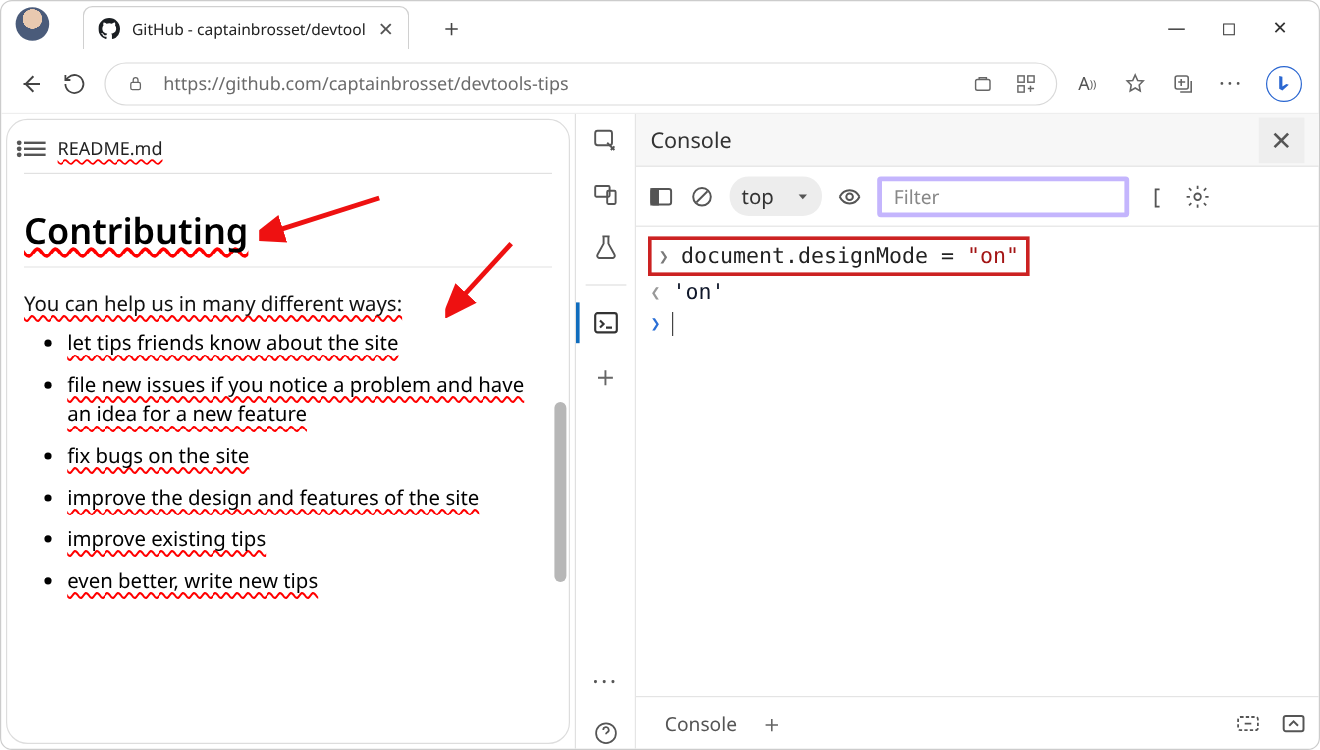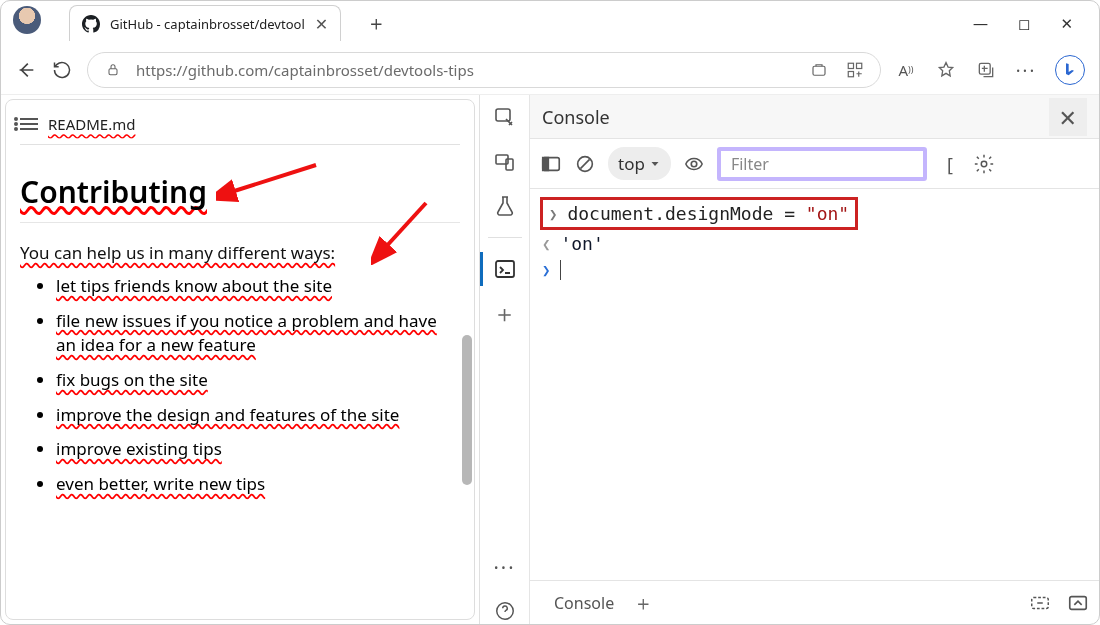--- a/index.html
+++ b/index.html
@@ -20,21 +20,21 @@
   .addrbar { height: 50px; display: flex; align-items: center; gap: 14px; padding: 0 14px; border-bottom: 1px solid #eee; }
   .ic { width: 22px; height: 22px; display:inline-flex; align-items:center; justify-content:center; color:#555; }
   .addr { flex: 1; height: 36px; border: 1px solid #d9d9d9; border-radius: 20px; display: flex; align-items: center; padding: 0 14px; gap: 12px; font-size: 15px; color: #6b6b6b; }
   .addr .host { color: #6b6b6b; }
   .addr-right { margin-left: auto; display: flex; gap: 14px; align-items:center; }
   .rightbar { display: flex; gap: 18px; align-items: center; }
   .bing { width: 30px; height: 30px; border-radius: 50%; border: 1.5px solid #2b67d1; display:flex; align-items:center; justify-content:center; }
 
   
   .content { display: flex; height: calc(625px - 44px - 50px - 2px); }
-  .page { width: 470px; position: relative; background:#fff; padding: 8px 14px 12px 14px; border: 1px solid #ddd; border-radius: 8px; margin: 4px; overflow:hidden; }
+  .page { width: 470px; position: relative; background:#fff; padding: 8px 14px 12px 14px; border: 1px solid #ddd; border-radius: 18px; margin: 4px; overflow:hidden; }
   .page-scroll { position:absolute; right:0; top:30px; bottom:10px; width:14px; }
   .page-scroll .thumb { position:absolute; top:205px; width:10px; left:2px; height:150px; background:#b7b7b7; border-radius:5px; }
 
   .file-row { display:flex; align-items:center; gap:10px; padding: 6px 0 10px 0; border-bottom:1px solid #e1e1e1; }
   .hamburger { display:flex; flex-direction:column; gap:3px; width:18px; }
   .hamburger i { display:block; height:2px; background:#555; position:relative; }
   .hamburger i::before { content:""; position:absolute; left:-6px; top:0; width:4px; height:4px; border-radius:50%; background:#555; transform:translateY(-1px); }
   .filename { font-size: 15px; color:#222; }
   .heading { font-size: 30px; font-weight: 600; margin: 26px 0 10px 0; border-bottom: 1px solid #e6e6e6; padding-bottom: 10px; }
   .para { font-size: 17px; color:#111; margin: 18px 0 8px 0; }
@@ -52,21 +52,21 @@
   .dt-rail .ic { width:26px; height:26px; color:#555; }
   .dt-rail .active { position:relative; }
   .dt-rail .active::before { content:""; position:absolute; left:-12px; top:-4px; bottom:-4px; width:3px; background:#0f6cbd; }
   .dt-rail .spacer { flex:1; }
 
   .dt-main { flex:1; display:flex; flex-direction:column; min-width:0; }
   .dt-header { height:44px; display:flex; align-items:center; padding:0 12px; border-bottom:1px solid #e4e4e4; background:#f7f7f7; }
   .dt-header .title { font-size:18px; color:#333; }
   .dt-header .close { margin-left:auto; font-size:22px; color:#555; padding:4px 10px; background:#eee; }
   .dt-toolbar { height:50px; display:flex; align-items:center; gap:12px; padding:0 10px; border-bottom:1px solid #e4e4e4; }
-  .dt-toolbar .context { background:#ededed; padding:5px 10px; border-radius:16px; display:flex; align-items:center; gap:4px; font-size:17px; color:#333; }
+  .dt-toolbar .context { background:#ededed; padding:5px 10px; border-radius:16px; display:flex; align-items:center; gap:18px; font-size:17px; color:#333; }
   .dt-toolbar .filter { flex:1; max-width: 210px; height:34px; border:4px solid #c4b5fd; border-radius:3px; padding:0 10px; font-size:16px; color:#888; display:flex; align-items:center; }
   .dt-body { flex:1; padding: 8px 10px; font-family: Consolas, Menlo, monospace; font-size:18px; }
   .dt-row { display:flex; align-items:center; gap:10px; padding:3px 2px; }
   .dt-row.cmd { border:3px solid #c22; padding:3px 6px; width:max-content; }
   .chev { color:#888; font-size:14px; }
   .chev.in { color:#7a7a7a; }
   .chev.out { color:#999; transform: scaleX(-1); display:inline-block; }
   .code { color:#222; }
   .str { color:#a31515; }
   .ret { color:#0f172a; }

